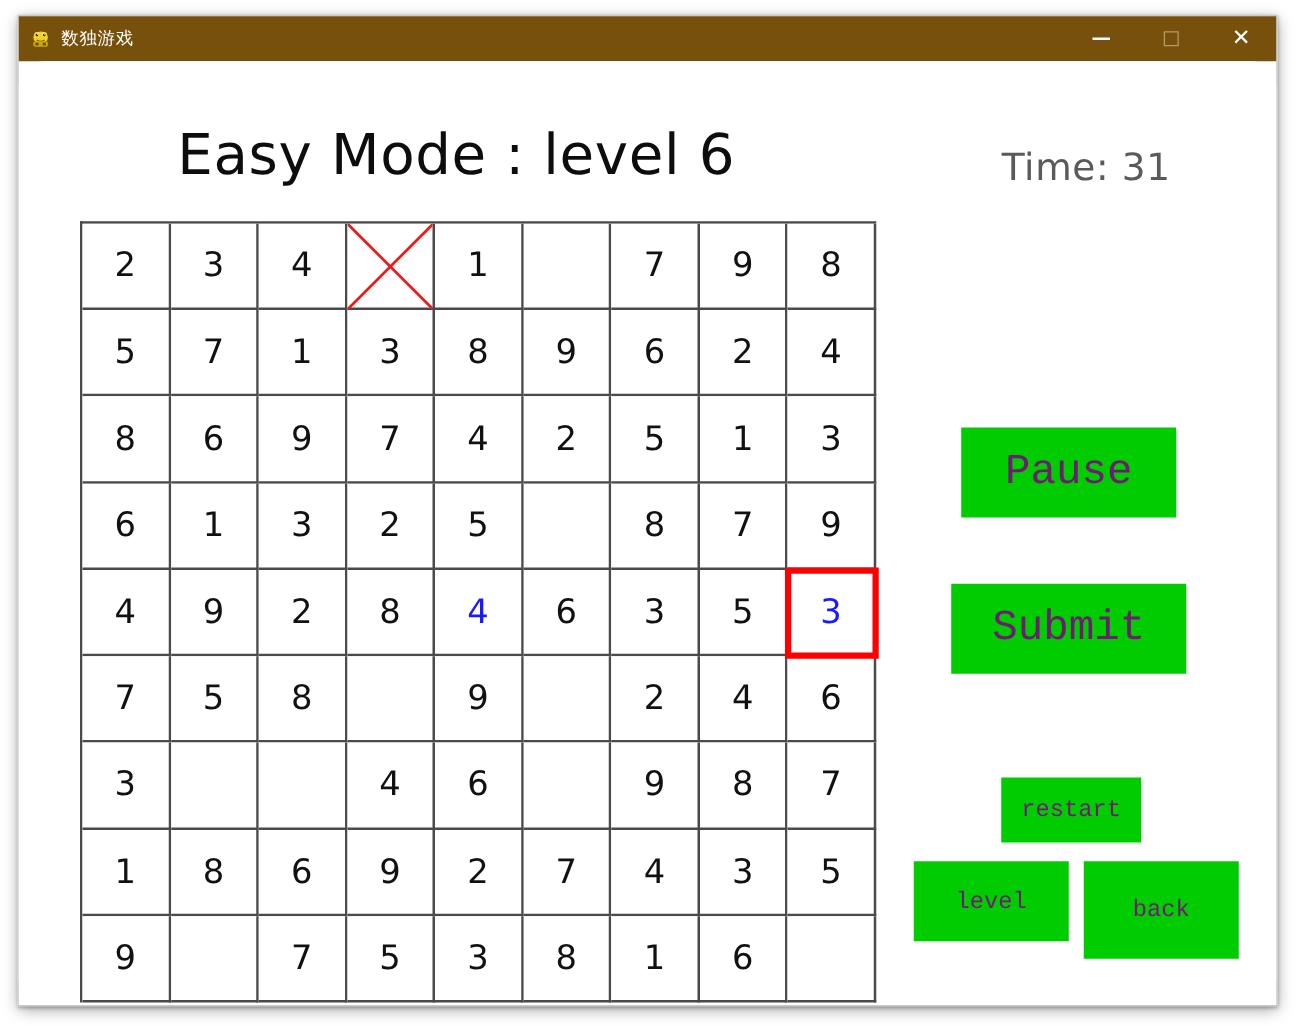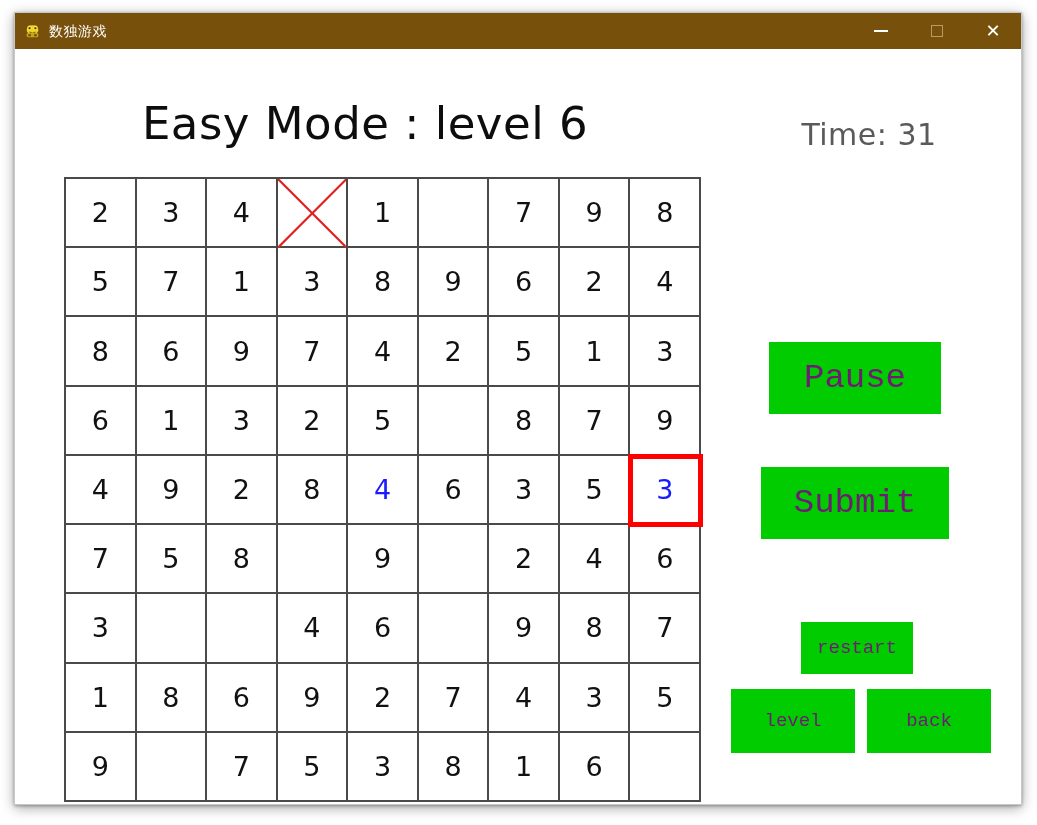--- a/index.html
+++ b/index.html
@@ -178,21 +178,21 @@
     display: flex;
     align-items: center;
     justify-content: center;
     cursor: pointer;
     line-height: 1;
   }
   #btn-pause  { left: 754px; top: 293px; width: 172px; height: 72px; font-size: 34px; }
   #btn-submit { left: 746px; top: 418px; width: 188px; height: 72px; font-size: 34px; }
   #btn-restart{ left: 786px; top: 573px; width: 112px; height: 52px; font-size: 19px; }
   #btn-answer { left: 716px; top: 640px; width: 124px; height: 64px; font-size: 19px; }
-  #btn-back   { left: 852px; top: 640px; width: 124px; height: 64px; font-size: 19px; }
+  #btn-back   { left: 852px; top: 640px; width: 124px; height: 78px; font-size: 19px; }
 </style>
 </head>
 <body>
 
 <div id="screen">
 
   <div id="window">
 
     <div id="titlebar">
       <svg id="title-icon" viewBox="0 0 32 32">

